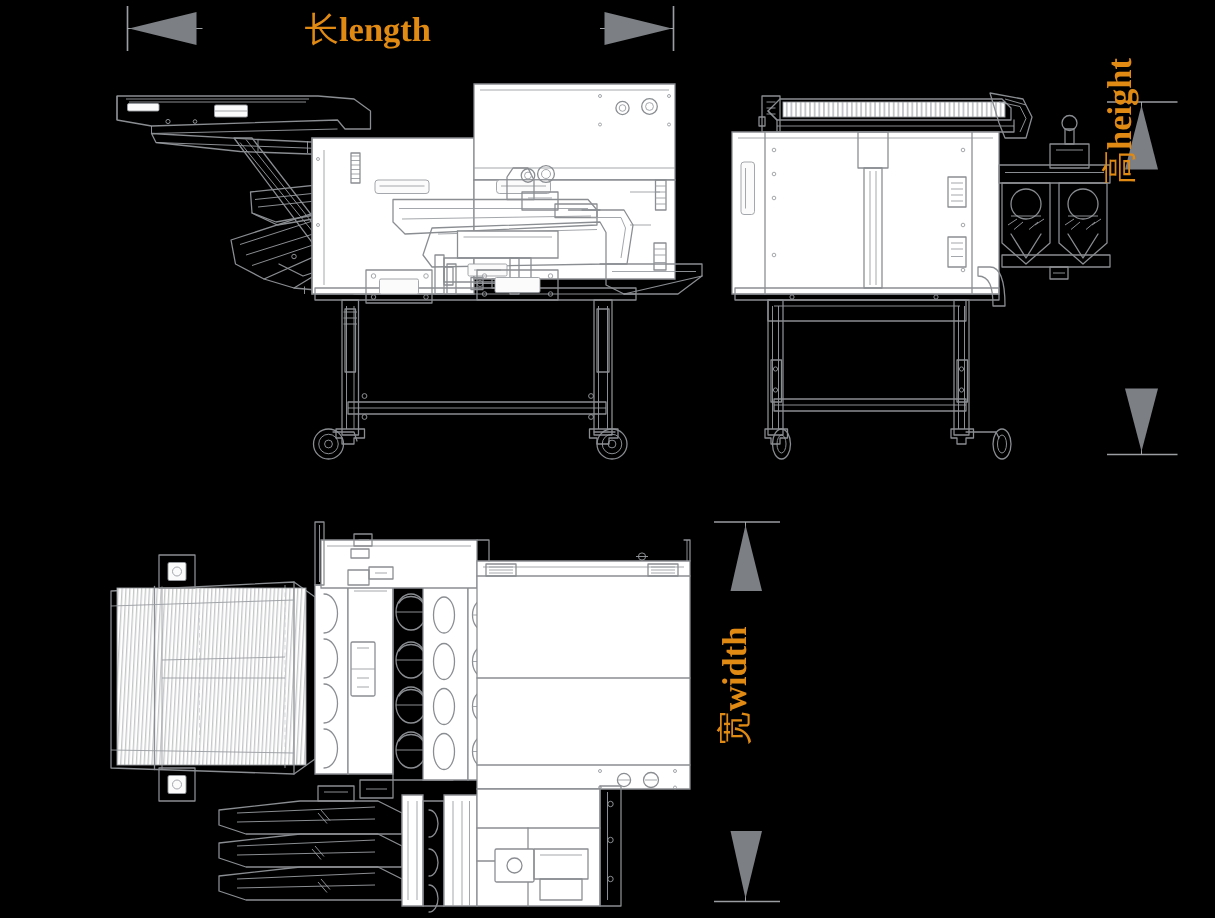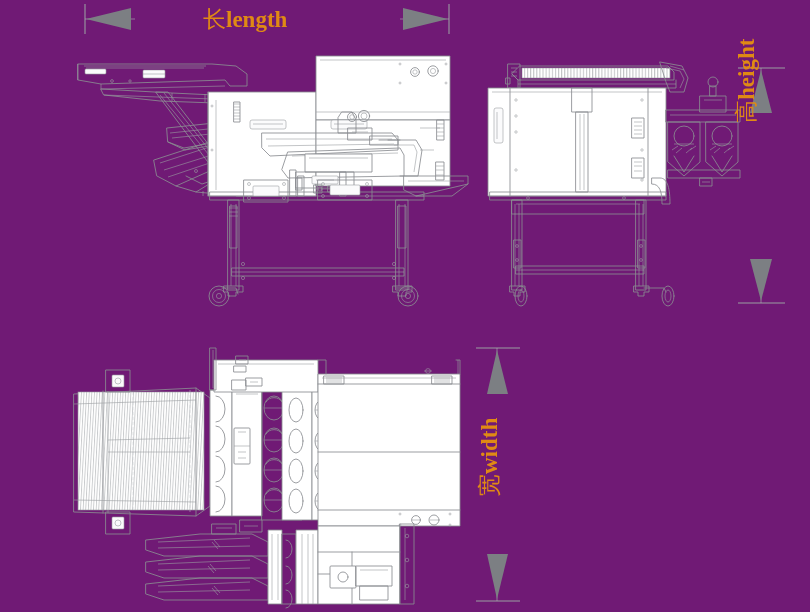--- a/index.html
+++ b/index.html
@@ -7,21 +7,21 @@
     padding: 0;
     background: #ffffff;
   }
   body {
     font-family: "Liberation Serif", "DejaVu Serif", serif;
   }
   #page {
     position: relative;
     width: 810px;
     height: 612px;
-    background: #701a75;
+    background: #000000;
     overflow: hidden;
   }
   #drawing {
     position: absolute;
     left: 0; top: 0;
     width: 810px;
     height: 612px;
   }
   .dim-label {
     position: absolute;

